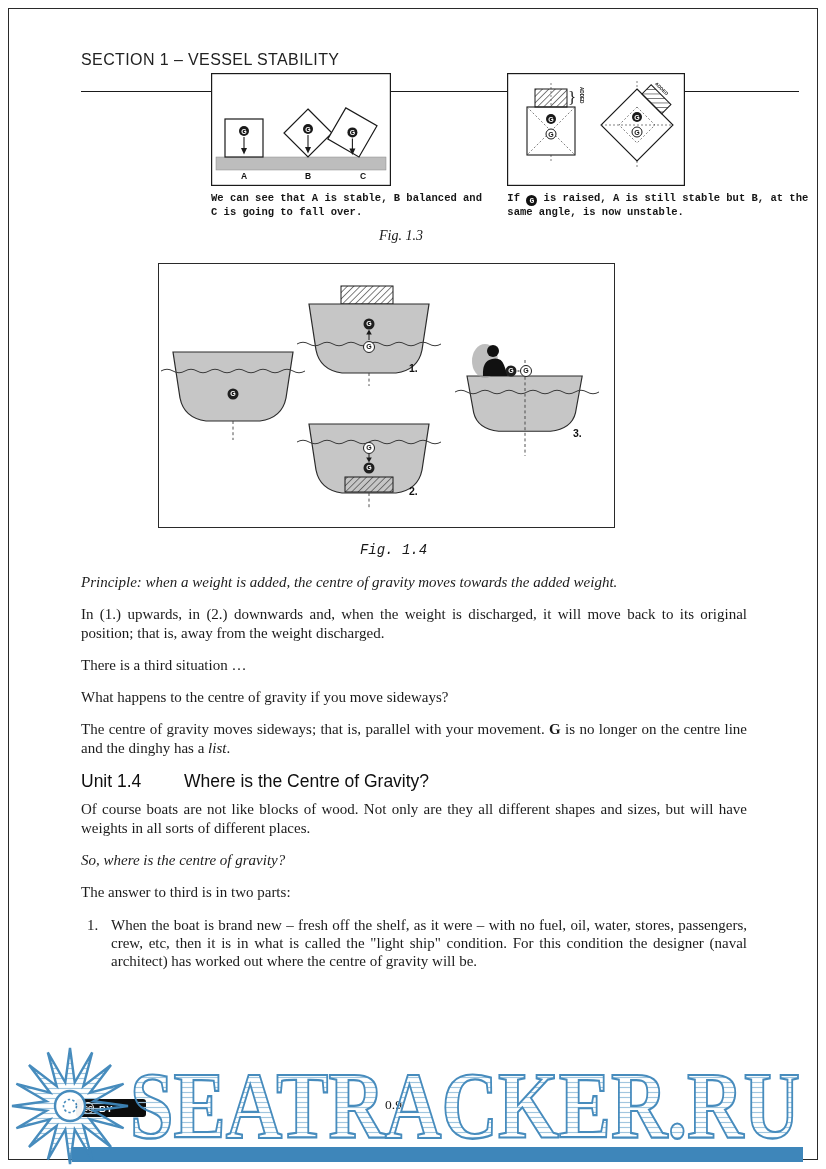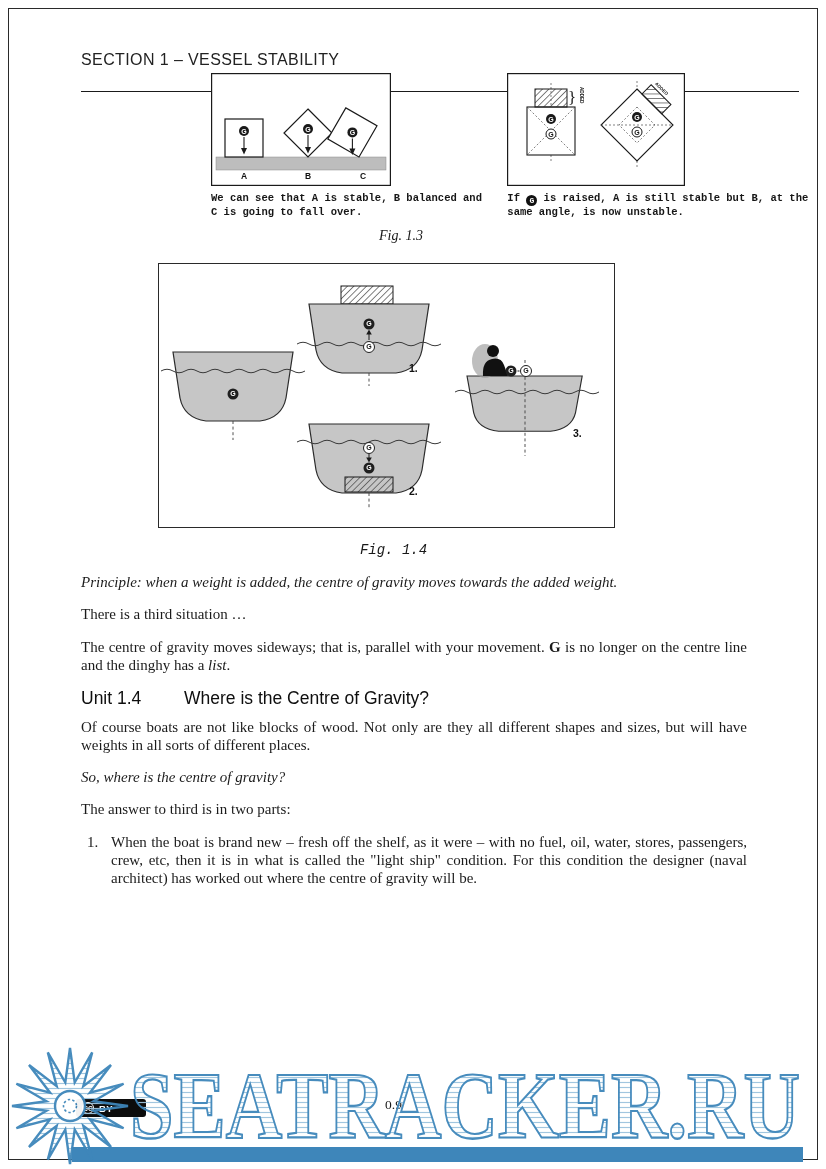--- a/index.html
+++ b/index.html
@@ -225,21 +225,23 @@
         <use href="#glight" x="367" y="107"></use>
         <use href="#waveline" x="296" y="128"></use>
         <text class="numlabel" x="414" y="173">3.</text>
       </g>
     </svg>
   </div>
   <p class="fig-label fig14-label">Fig. 1.4</p>
 
   <div class="bodytext">
     <p class="italic">Principle: when a weight is added, the centre of gravity moves towards the added weight.</p>
+    <p>In (1.) upwards, in (2.) downwards and, when the weight is discharged, it will move back to its original position; that is, away from the weight discharged.</p>
     <p>There is a third situation …</p>
+    <p>What happens to the centre of gravity if you move sideways?</p>
     <p>
       <span>The centre of gravity moves sideways; that is, parallel with your movement.</span>
       <b>G</b>
       <span>is no longer on the centre line and the dinghy has a</span>
       <i>list</i><span>.</span>
     </p>
 
     <h2 class="unit-heading">
       <span class="unit-num">Unit 1.4</span><span class="unit-title">Where is the Centre of Gravity?</span>
     </h2>

